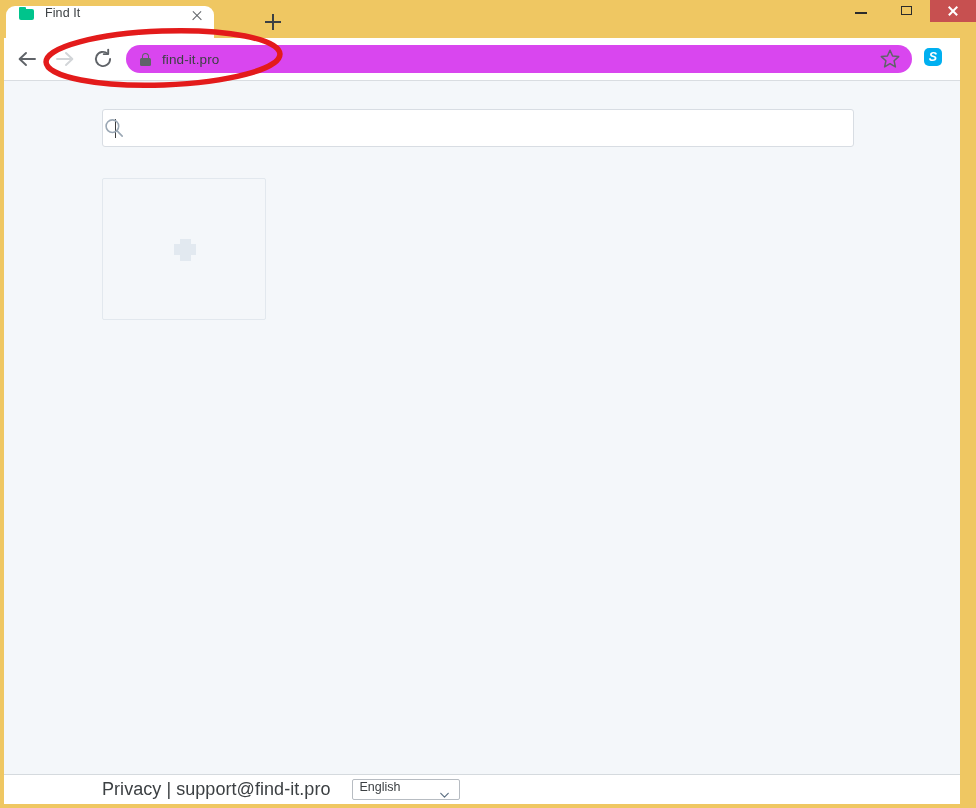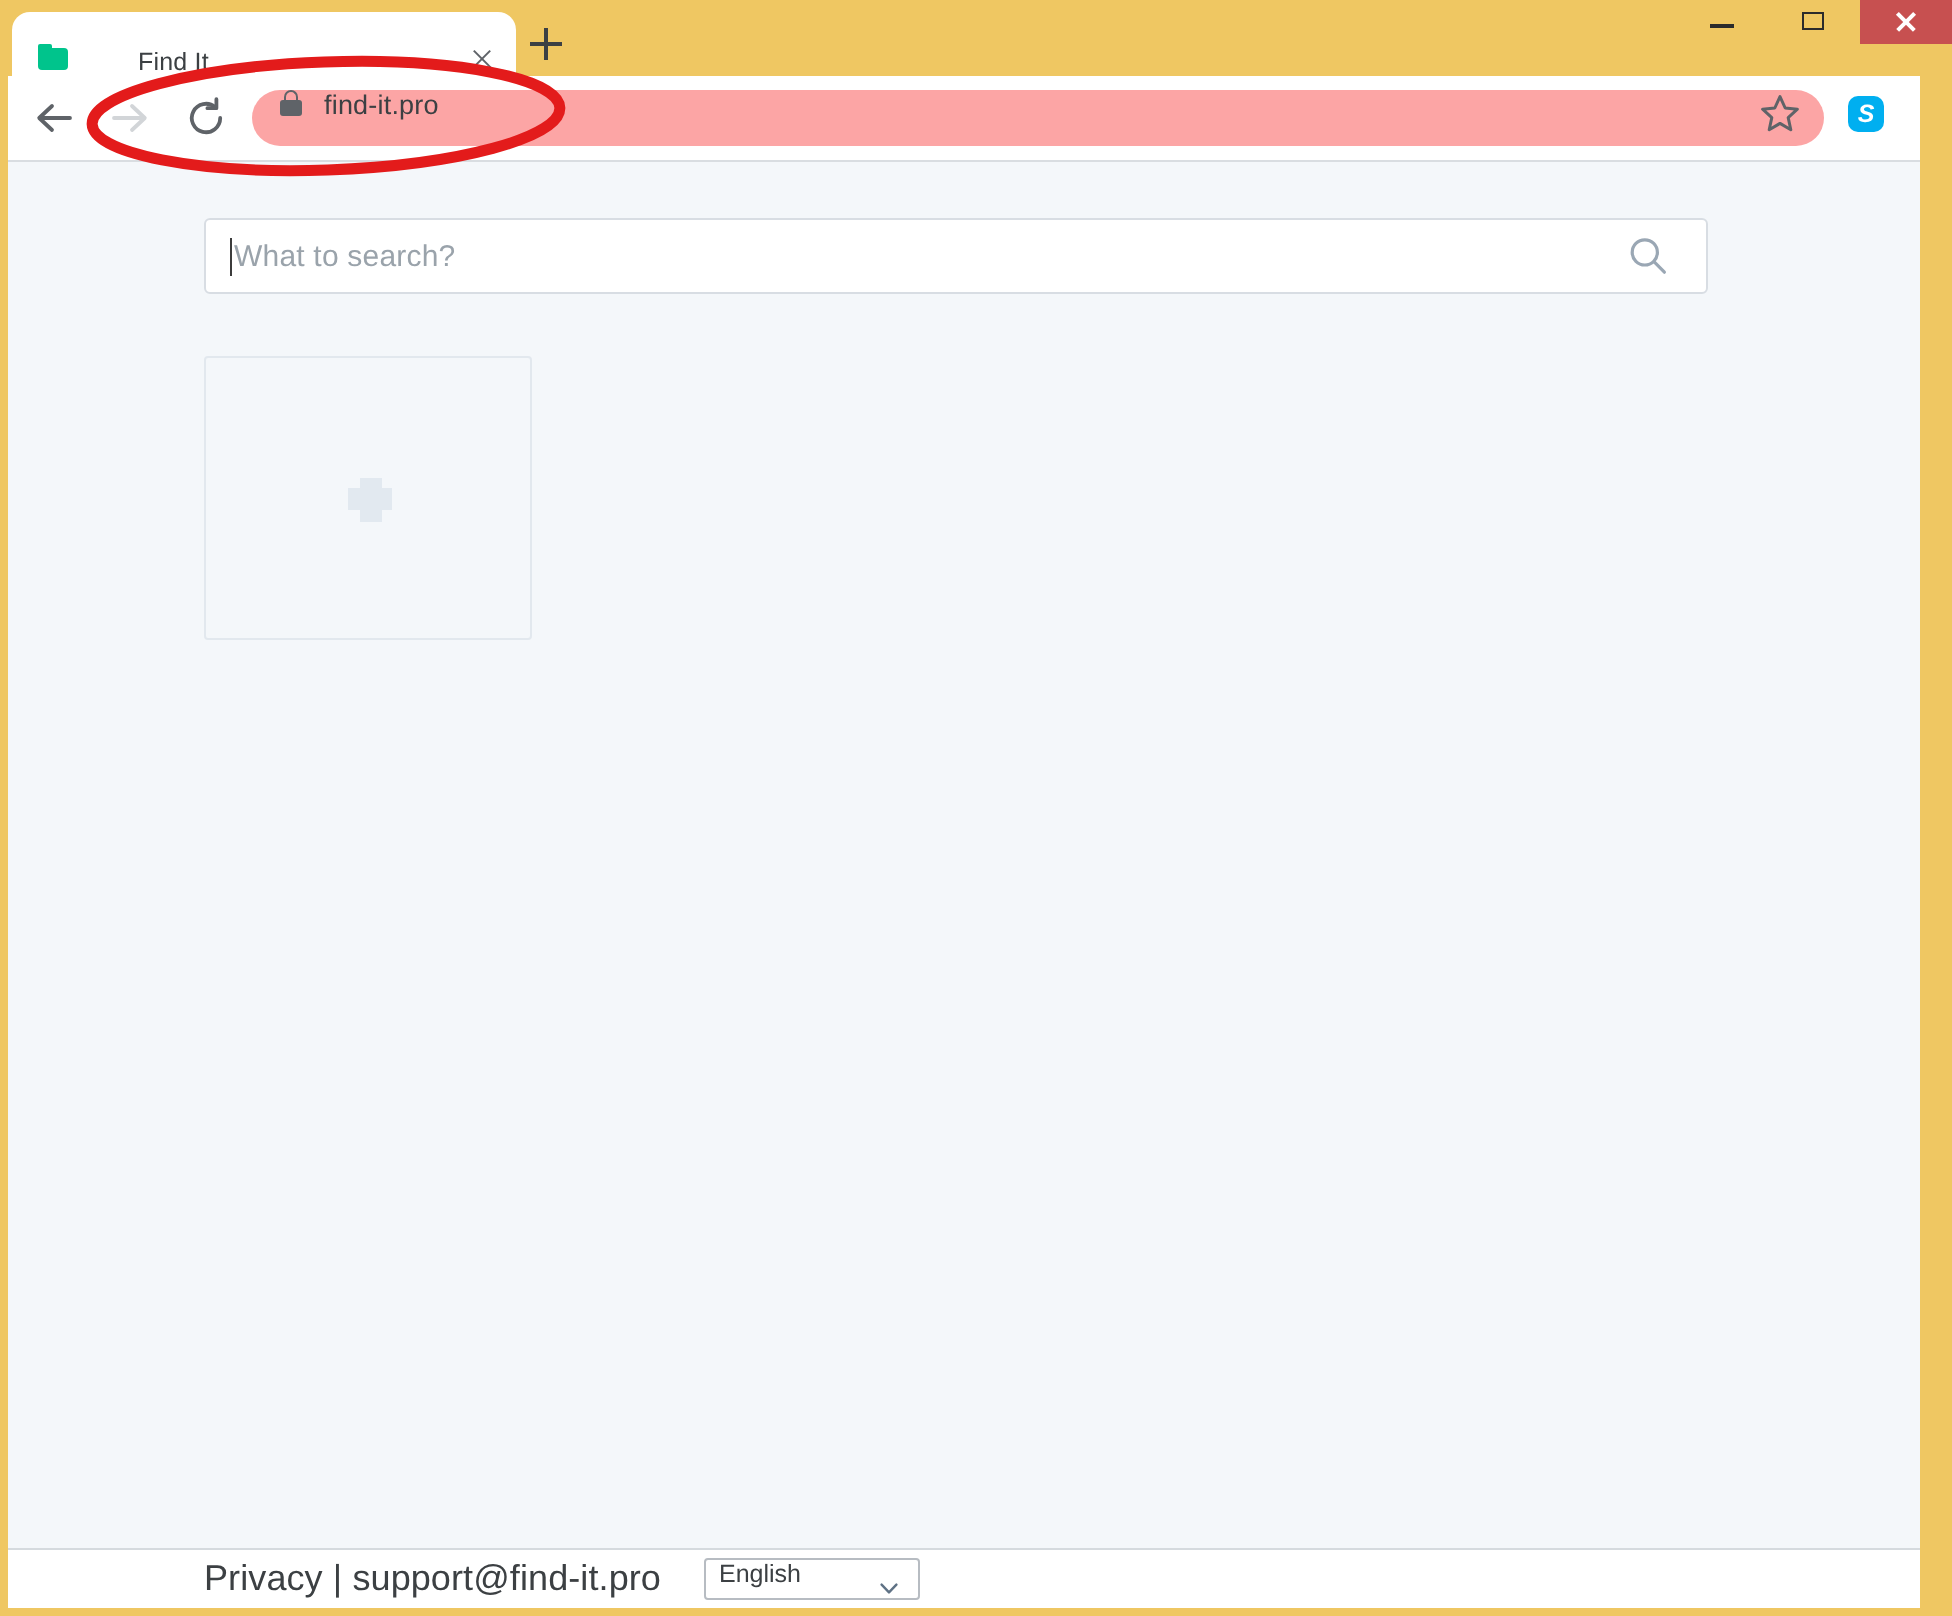--- a/index.html
+++ b/index.html
@@ -33,29 +33,28 @@
     top: 0;
     width: 976px;
     height: 38px;
     background: #efc762;
   }
 
   .tab {
     position: absolute;
     left: 6px;
     top: 6px;
-    width: 252px;
+    width: 208px;
     height: 32px;
     background: #ffffff;
     border-radius: 9px 9px 0 0;
     display: flex;
-    align-items: flex-end;
+    align-items: flex-start;
     padding: 0 8px 0 12px;
     box-sizing: border-box;
-    gap: 24px;
   }
   .tab-favicon {
     width: 17px;
     height: 17px;
     flex: 0 0 17px;
     position: relative;
     margin-right: 10px;
   }
   .tab-favicon .folder-back {
     position: absolute;
@@ -179,24 +178,24 @@
     cursor: pointer;
   }
   .nav-btn svg { position: absolute; left: 3px; top: 3px; }
 
   .omnibox {
     position: relative;
     flex: 1 1 auto;
     height: 28px;
     margin-left: 8px;
     margin-right: 12px;
-    background: #fca5a5;
+    background: #d946ef;
     border-radius: 14px;
     display: flex;
-    align-items: flex-start;
+    align-items: center;
     cursor: text;
   }
   .lock-icon {
     margin-left: 14px;
     margin-right: 11px;
     flex: 0 0 11px;
     width: 11px;
     height: 13px;
     position: relative;
   }
@@ -471,21 +470,20 @@
       <div class="skype-icon">S</div>
     </div>
   </div>
 
   <div class="page">
     <div class="page-top-line"></div>
 
     <div class="search-wrap">
       <div class="search-box">
         <span class="search-caret"></span>
-        <span class="search-placeholder">What to search?</span>
         <span class="search-icon">
           <svg width="22" height="22" viewBox="0 0 22 22">
             <circle cx="9.4" cy="9.2" r="6.3" fill="none" stroke="#9aa7b4" stroke-width="1.6"></circle>
             <path d="M14.1 13.9 L19.2 19.1" fill="none" stroke="#9aa7b4" stroke-width="1.6" stroke-linecap="round"></path>
           </svg>
         </span>
       </div>
     </div>
 
     <div class="tiles">

